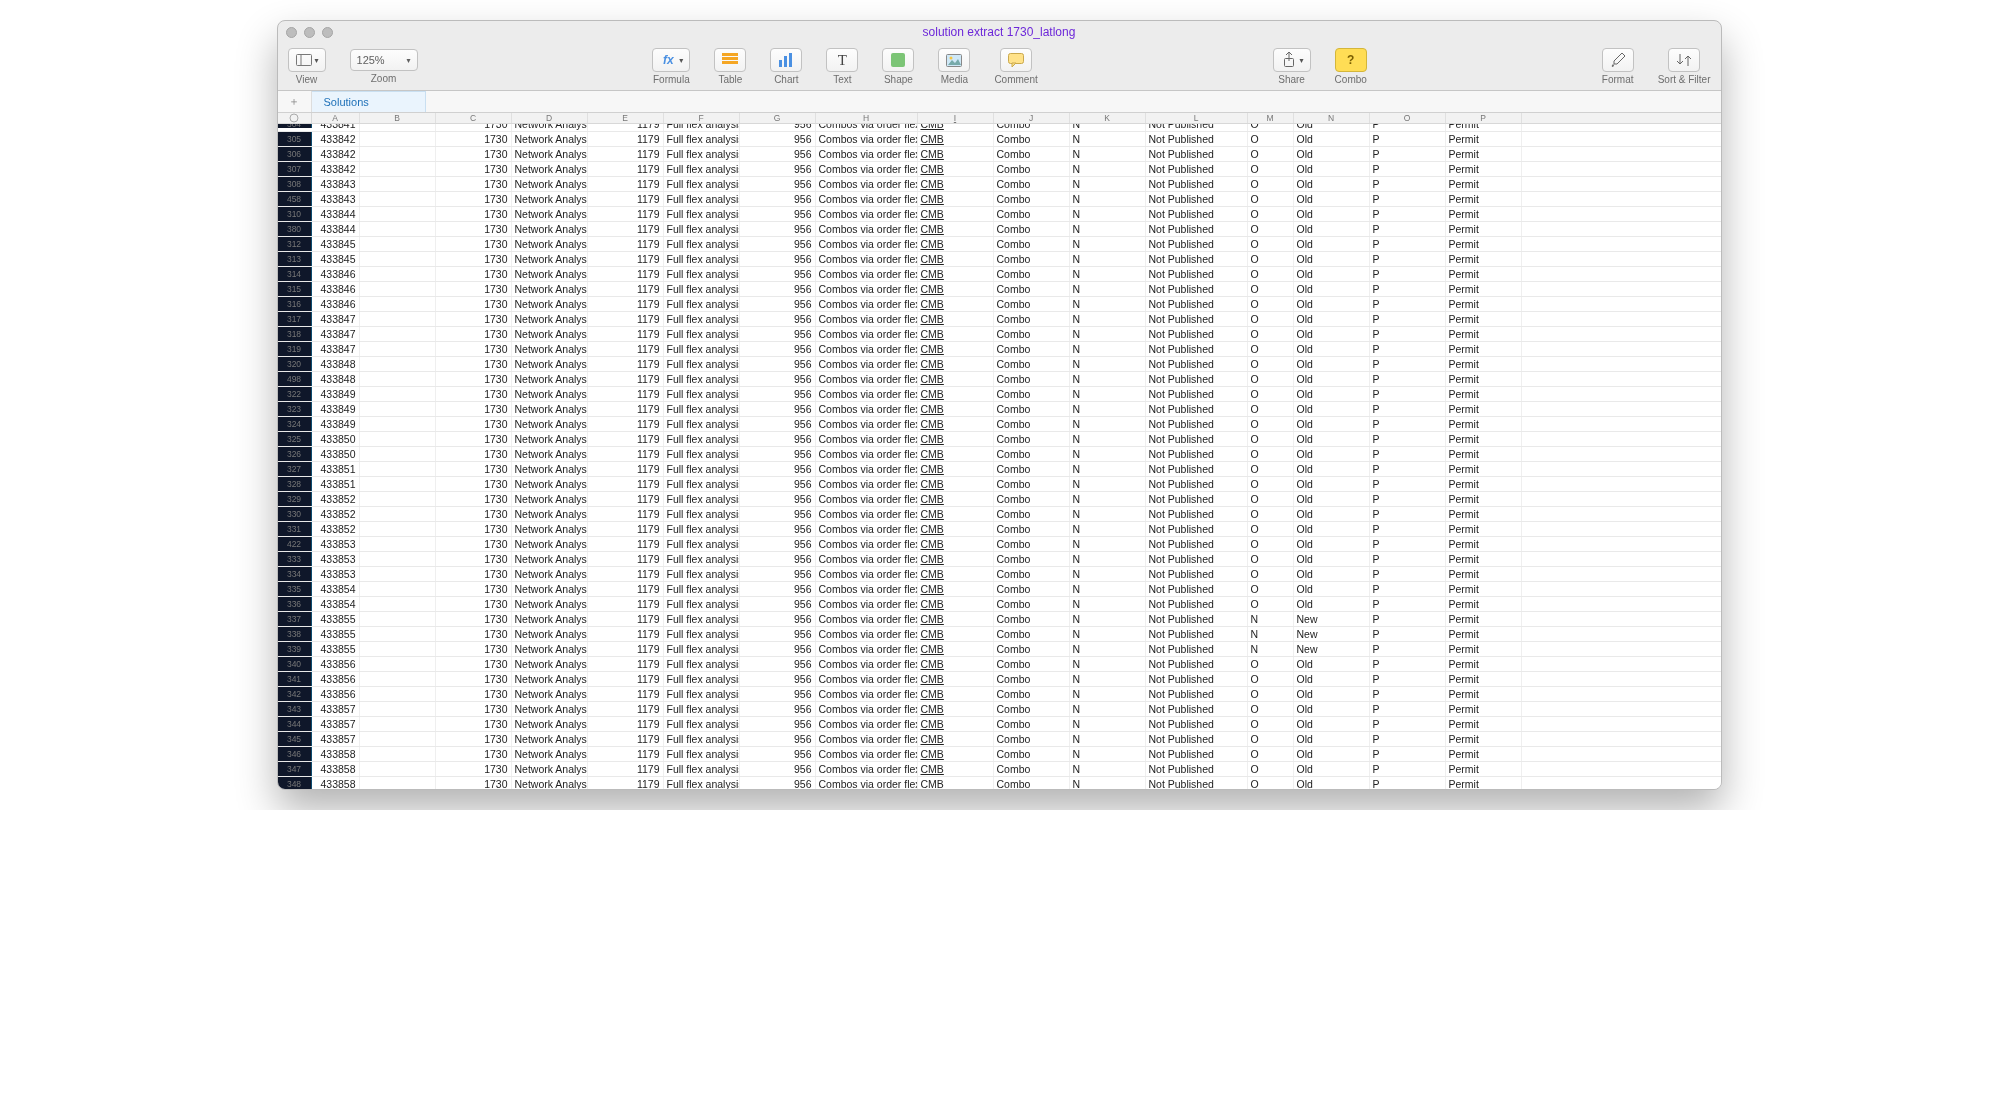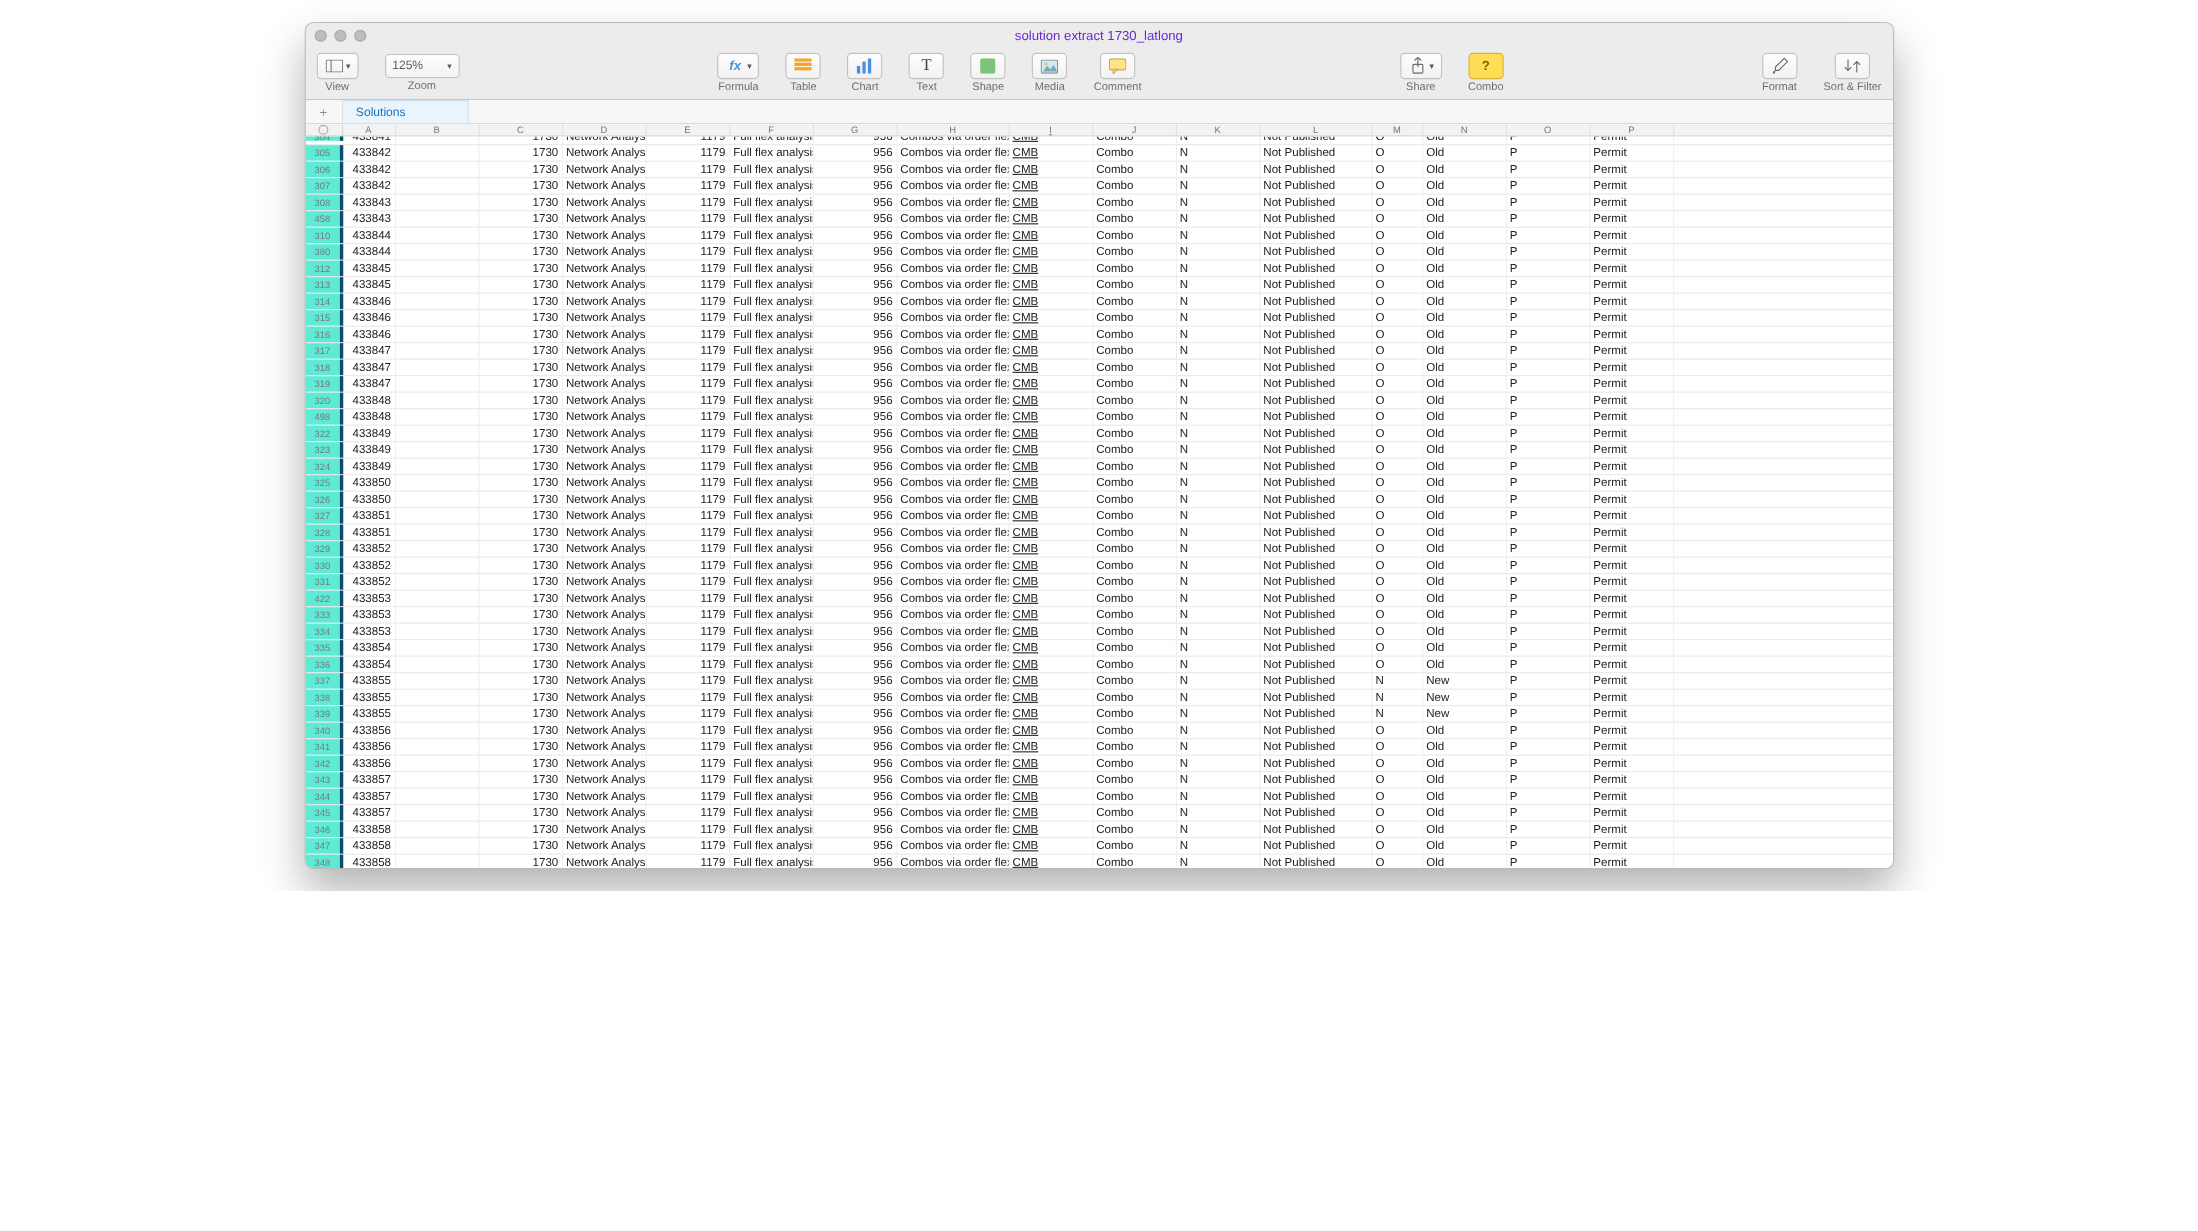--- a/index.html
+++ b/index.html
@@ -19,21 +19,21 @@
   .zicon { width:18px; height:18px; display:inline-flex; align-items:center; justify-content:center; }
   .sheetbar { height: 22px; background: #f7f7f7; border-bottom: 1px solid #d0d0d0; display: flex; align-items: stretch; }
   .add-sheet { width: 34px; display:flex; align-items:center; justify-content:center; color:#888; border-right:1px solid #ddd; }
   .sheet-tab { padding: 0 56px 0 12px; display:flex; align-items:center; font-size: 11px; color:#1f71b8; background:#eaf4fd; border-right:1px solid #c9dff1; border-top:1px solid #c9dff1; }
   .grid-wrap { flex:1; overflow:hidden; display:flex; flex-direction:column; background:#fff; }
   .colhdr-row { height: 11px; display:flex; background:#f2f2f2; border-bottom:1px solid #d8d8d8; font-size:8.5px; color:#777; flex-shrink:0; }
   .corner { width: 34px; border-right:1px solid #d8d8d8; display:flex; align-items:center; justify-content:center; }
   .col-h { border-right:1px solid #e0e0e0; display:flex; align-items:center; justify-content:center; }
   .body { flex:1; overflow:hidden; }
   .datarow { height: 15px; display:flex; border-bottom:1px solid #e9e9e9; font-size: 10.5px; color:#222; }
-  .rownum { width:34px; background:#5eead4; border-right:3px solid #0c4a6e; display:flex; align-items:center; justify-content:center; font-size:8.5px; color:#777; flex-shrink:0;}
+  .rownum { width:34px; background:#0f172a; border-right:1px solid #0c4a6e; display:flex; align-items:center; justify-content:center; font-size:8.5px; color:#777; flex-shrink:0;}
   .cell { border-right:1px solid #efefef; padding: 0 3px; display:flex; align-items:center; white-space:nowrap; overflow:hidden; }
   .num { justify-content:flex-end; }
   
   .cA{width:48px;} .cB{width:76px;} .cC{width:76px;} .cD{width:76px;}
   .cE{width:76px;} .cF{width:76px;} .cG{width:76px;} .cH{width:102px;}
   .cI{width:76px;text-decoration:underline;} .cJ{width:76px;} .cK{width:76px;} .cL{width:102px;}
   .cM{width:46px;} .cN{width:76px;} .cO{width:76px;} .cP{width:76px;}
   .half { height:8px !important; border-bottom:1px solid #e9e9e9; overflow:hidden;}
   .half .cell, .half .rownum { height:8px; overflow:hidden;}
   .half .cell span, .half .rownum { position:relative; top:-4px;}

